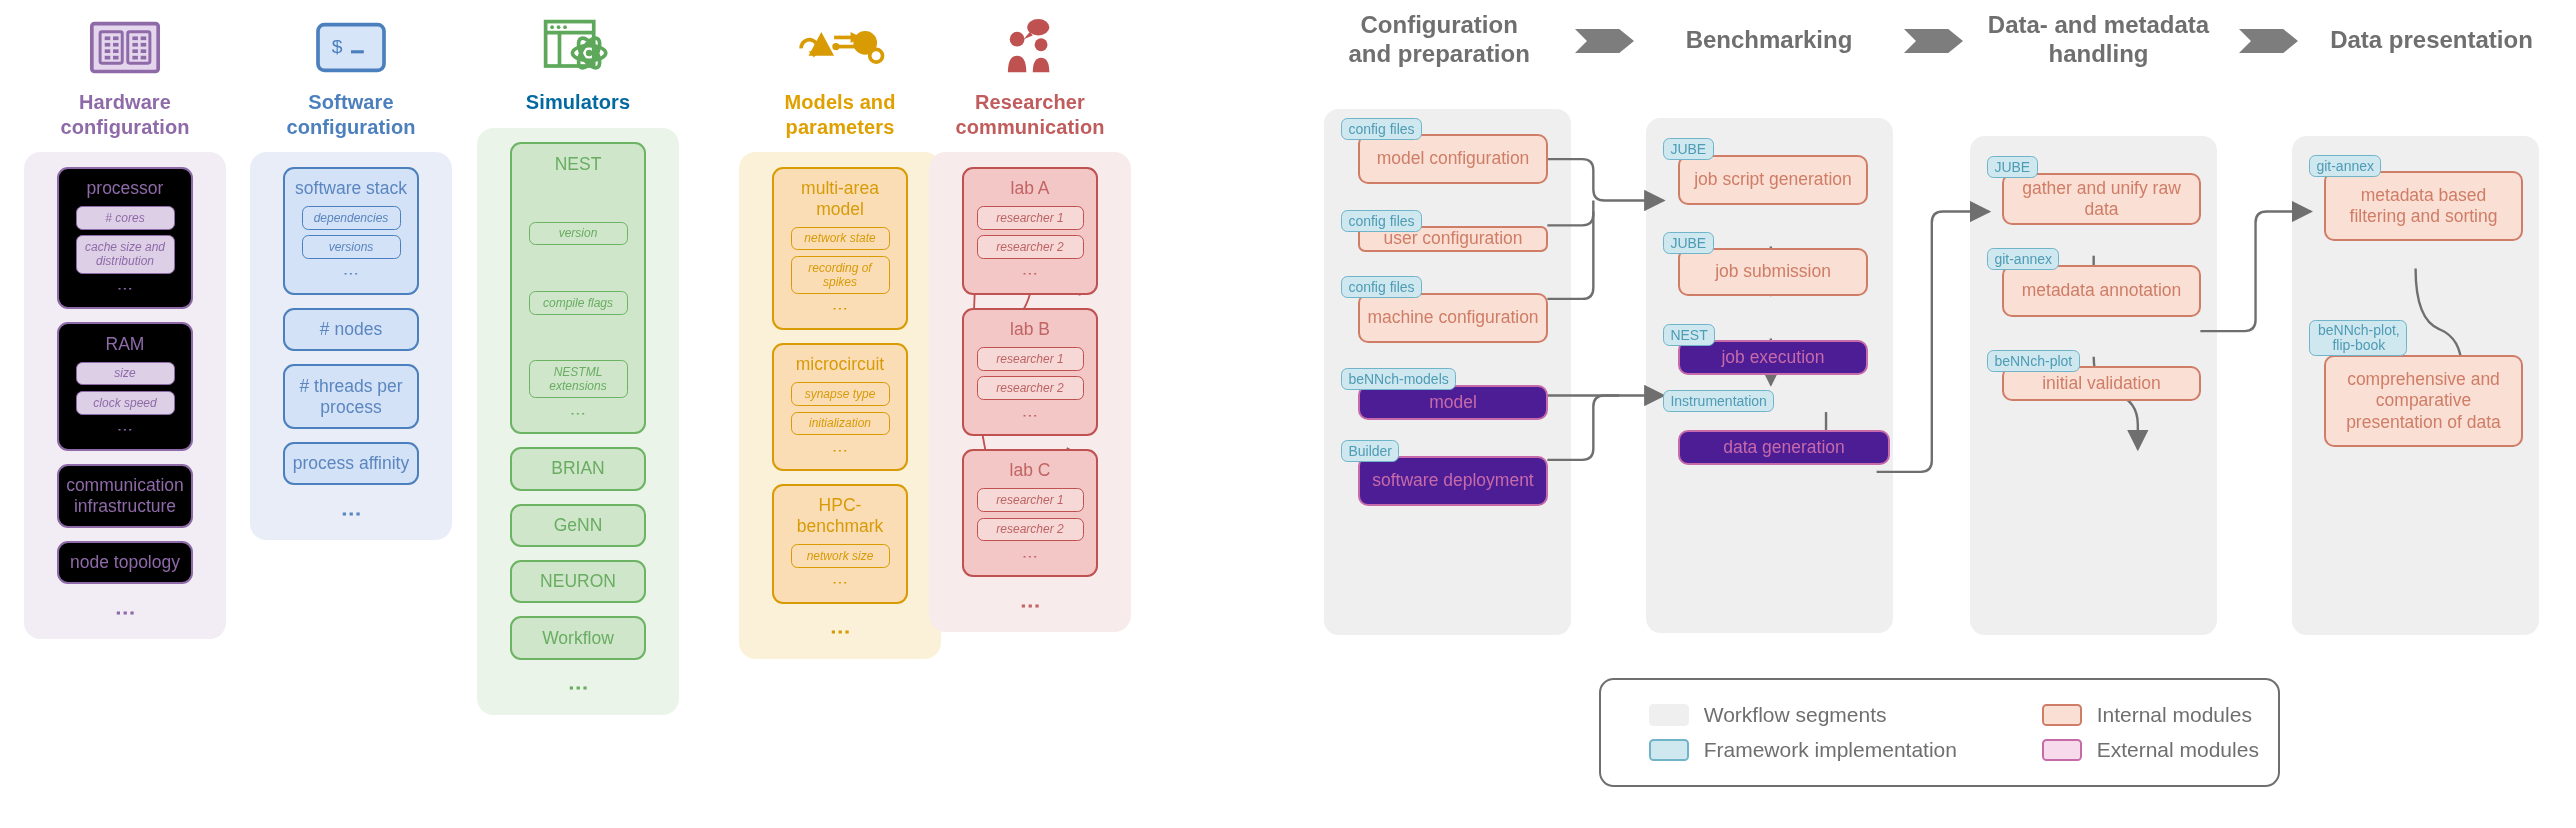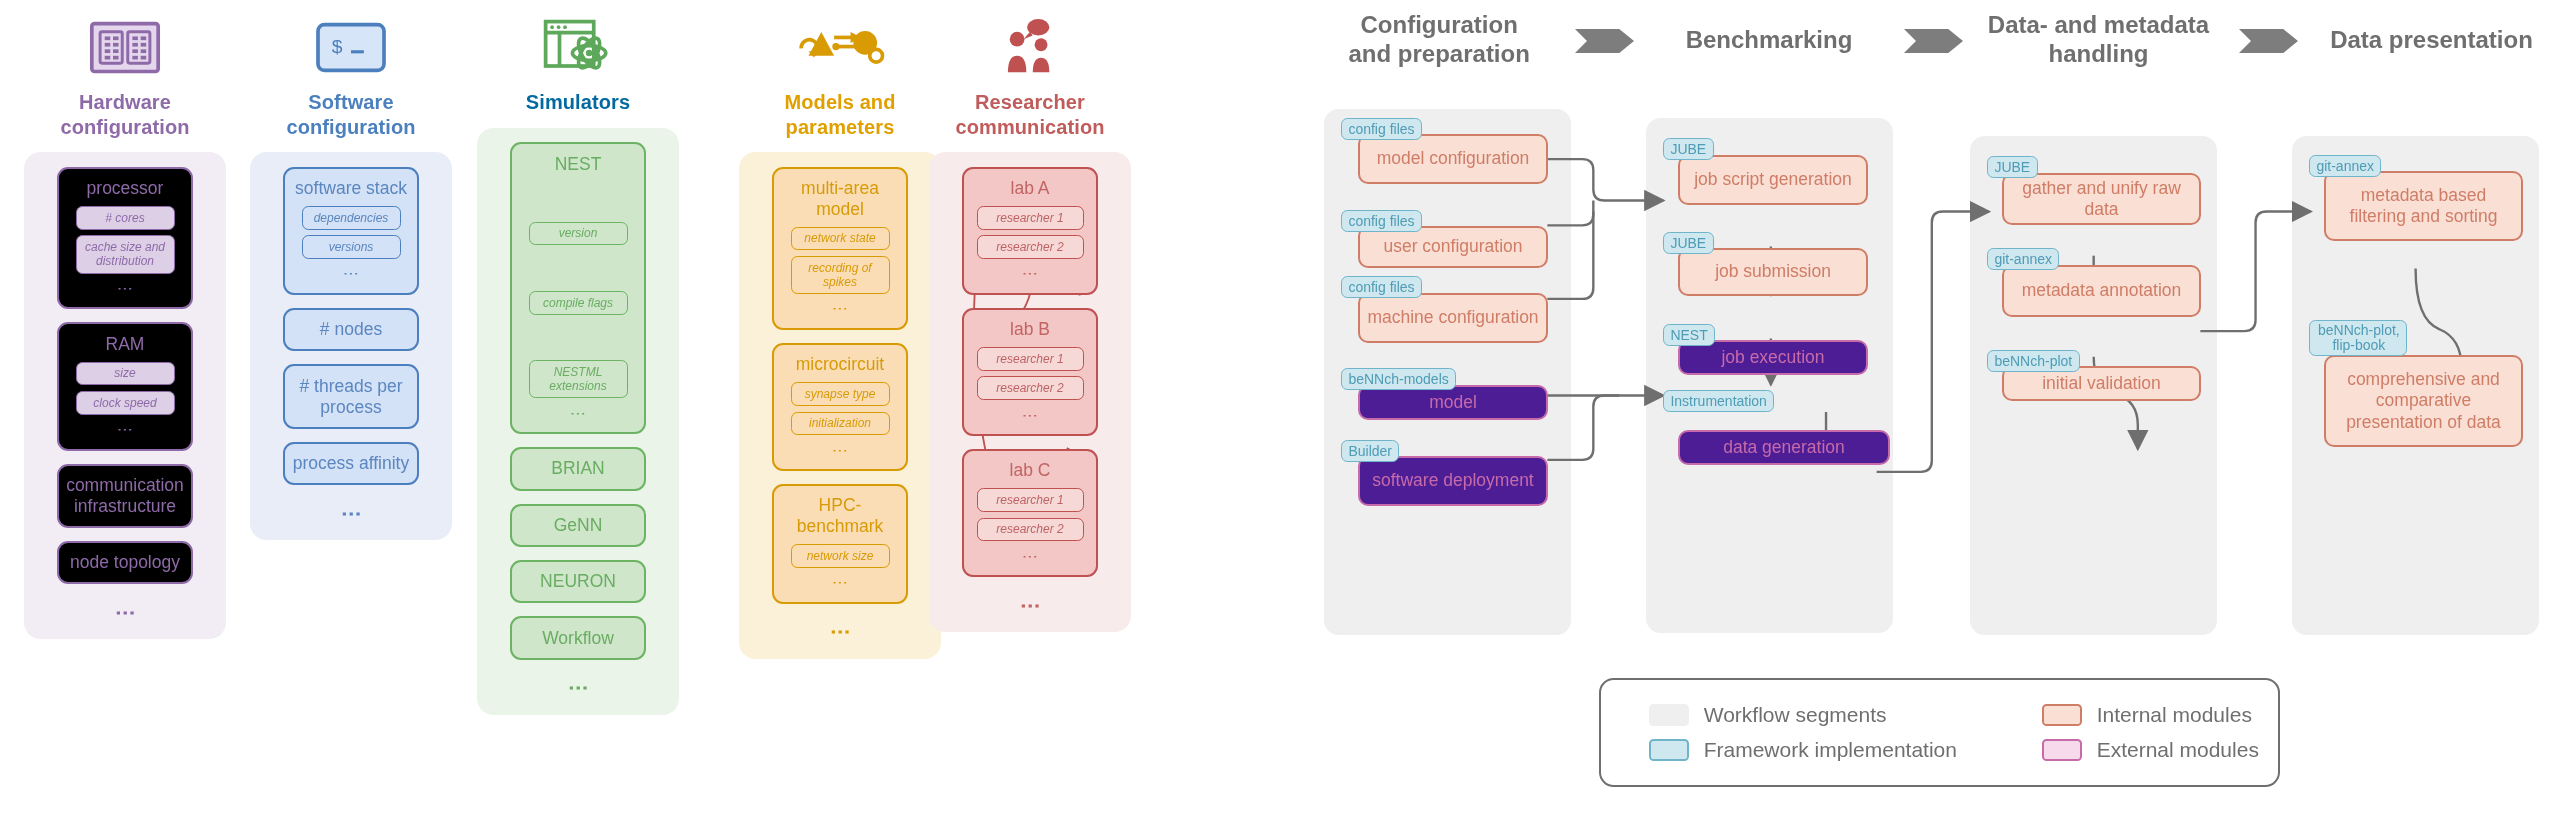--- a/index.html
+++ b/index.html
@@ -375,21 +375,21 @@
         <path d="M972 360 H1020 Q1032 360 1032 348 V242 Q1032 230 1044 230 H1092" marker-end="url(#ar)"></path>
 
         <path d="M1206 292 Q1206 348 1232 358 Q1256 368 1256 400 V432" marker-end="url(#ar)"></path>
       </g>
     </svg>
 
     <div class="tag" style="left:35px;top:118px;">config files</div>
     <div class="mod internal" style="left:52px;top:134px;width:190px;height:50px;">model configuration</div>
 
     <div class="tag" style="left:35px;top:210px;">config files</div>
-    <div class="mod internal" style="left:52px;top:226px;width:190px;height:42px;">user configuration</div>
+    <div class="mod internal" style="left:52px;top:226px;width:190px;height:26px;border-radius:7px;">user configuration</div>
 
     <div class="tag" style="left:35px;top:276px;">config files</div>
     <div class="mod internal" style="left:52px;top:293px;width:190px;height:50px;">machine configuration</div>
 
     <div class="tag" style="left:35px;top:368px;">beNNch-models</div>
     <div class="mod external" style="left:52px;top:385px;width:190px;height:35px;">model</div>
 
     <div class="tag" style="left:35px;top:440px;">Builder</div>
     <div class="mod external" style="left:52px;top:456px;width:190px;height:50px;">software deployment</div>
 

